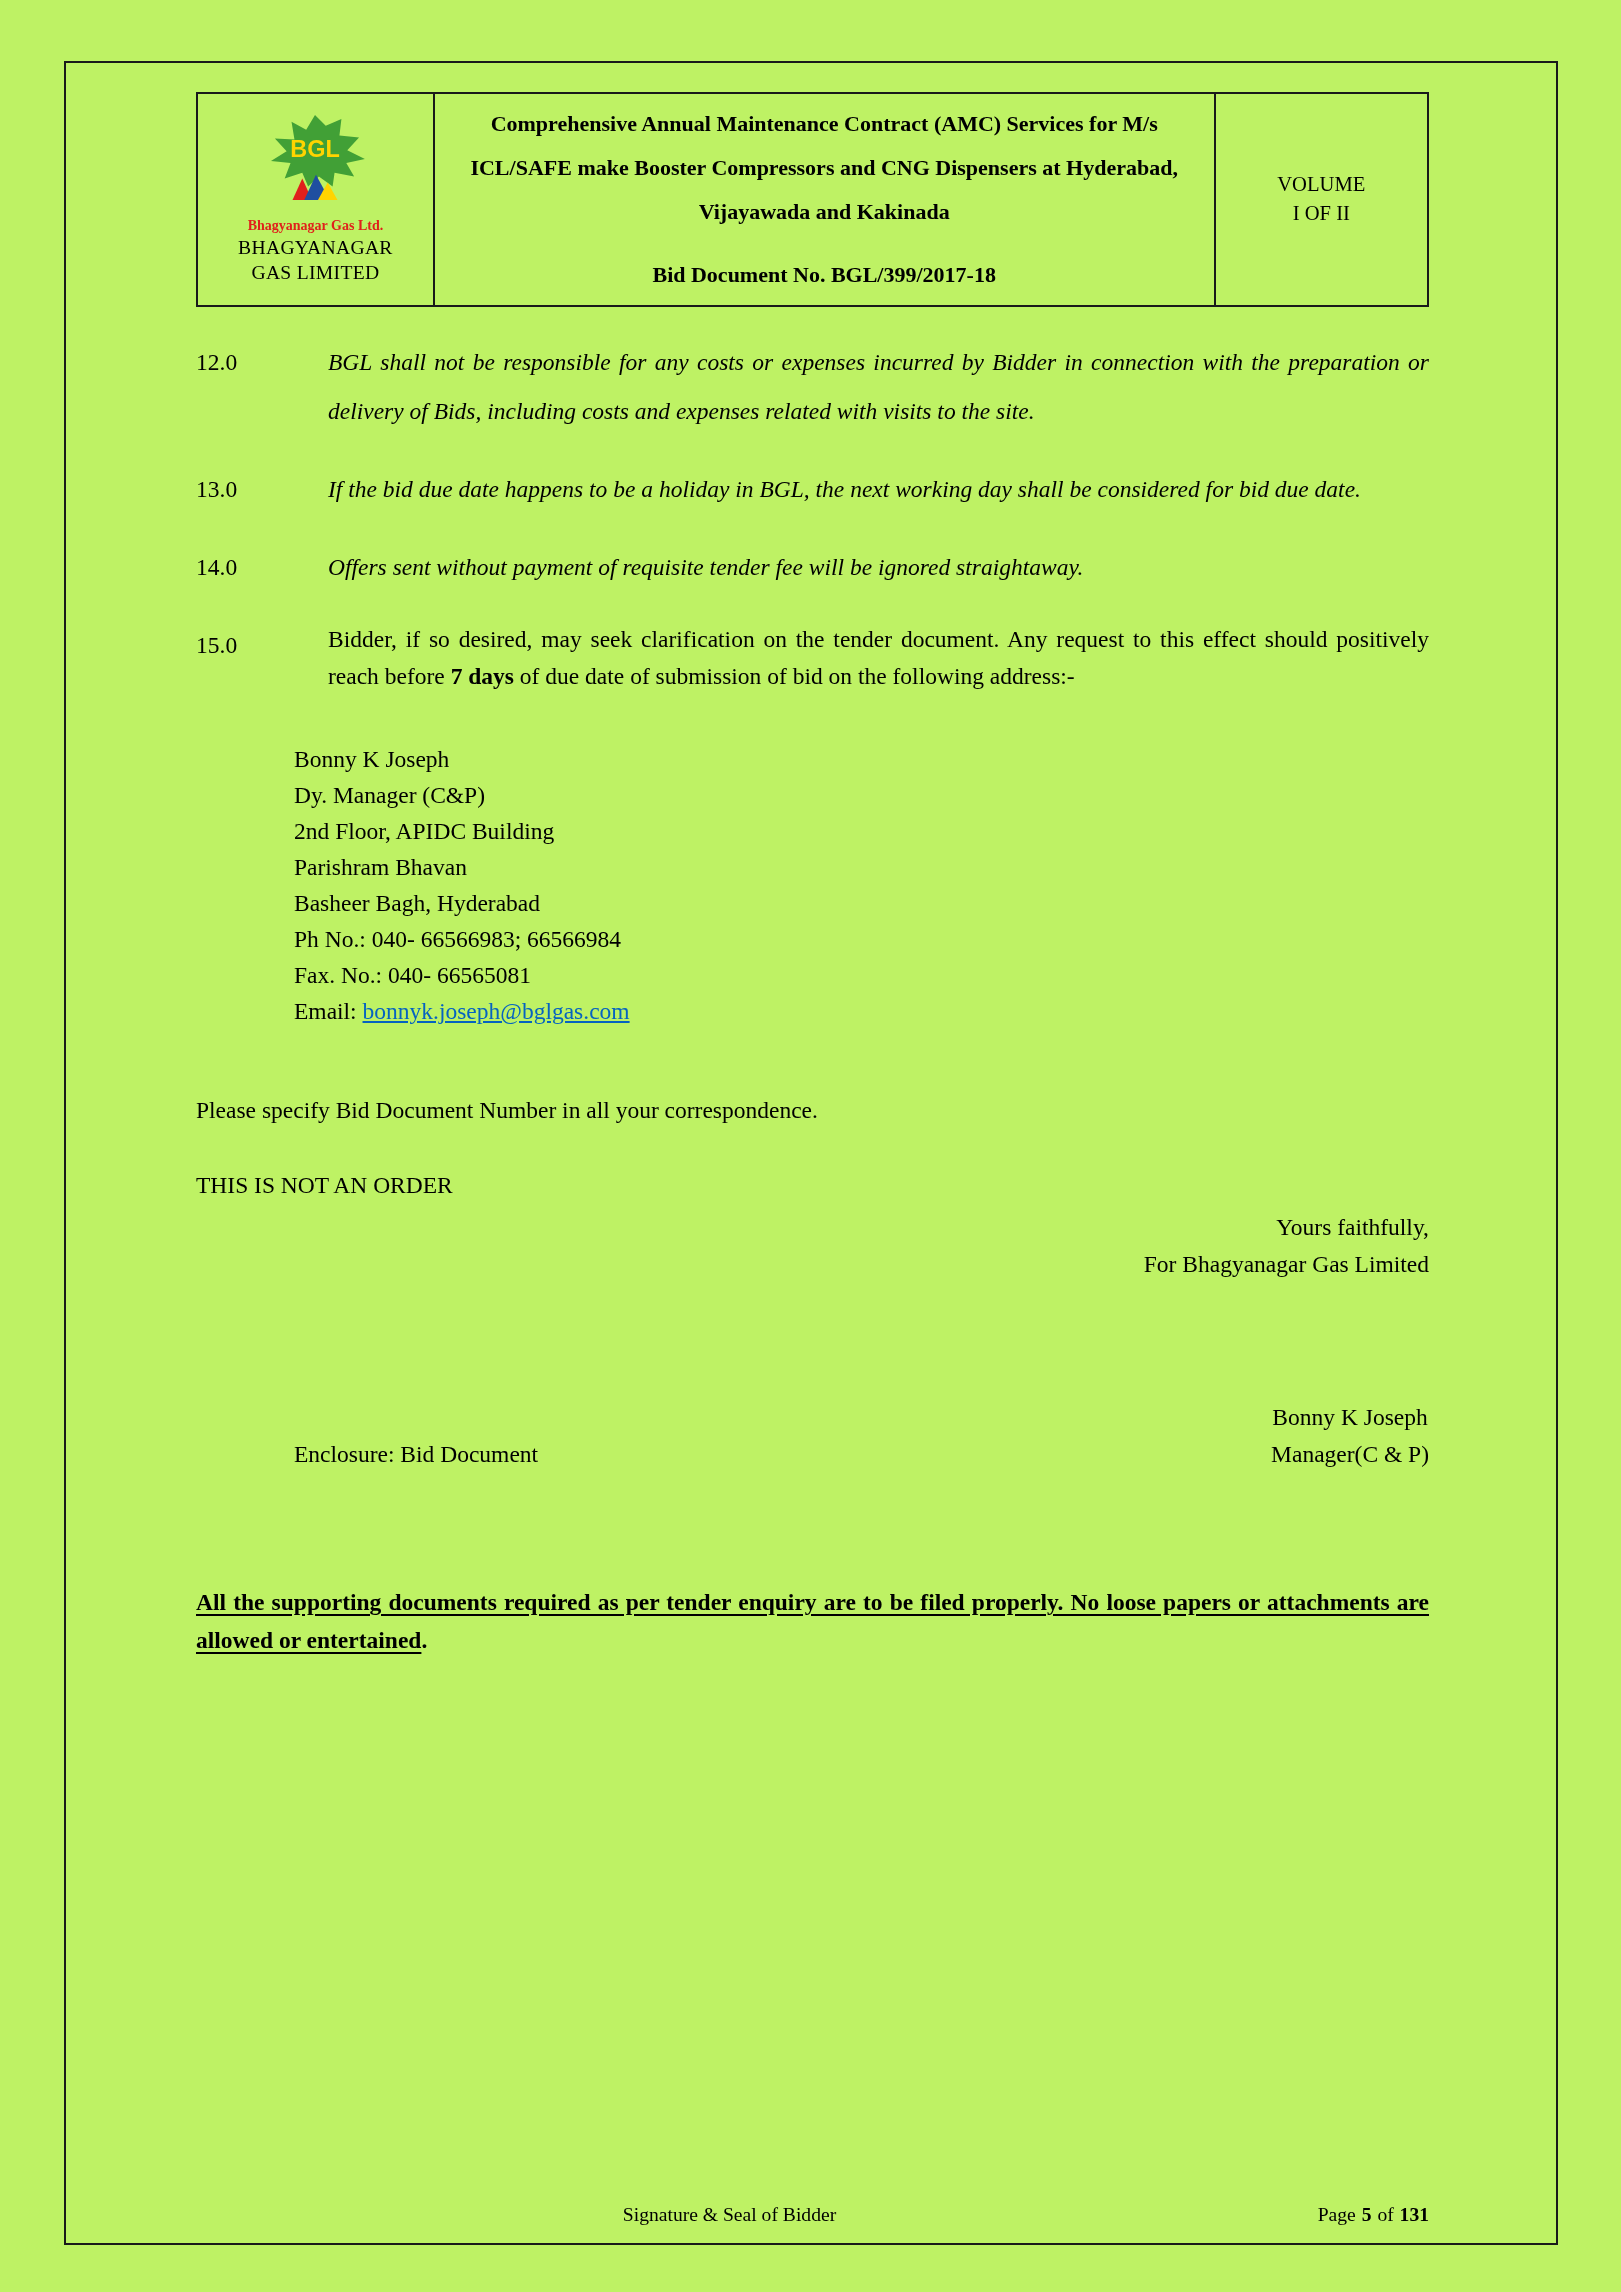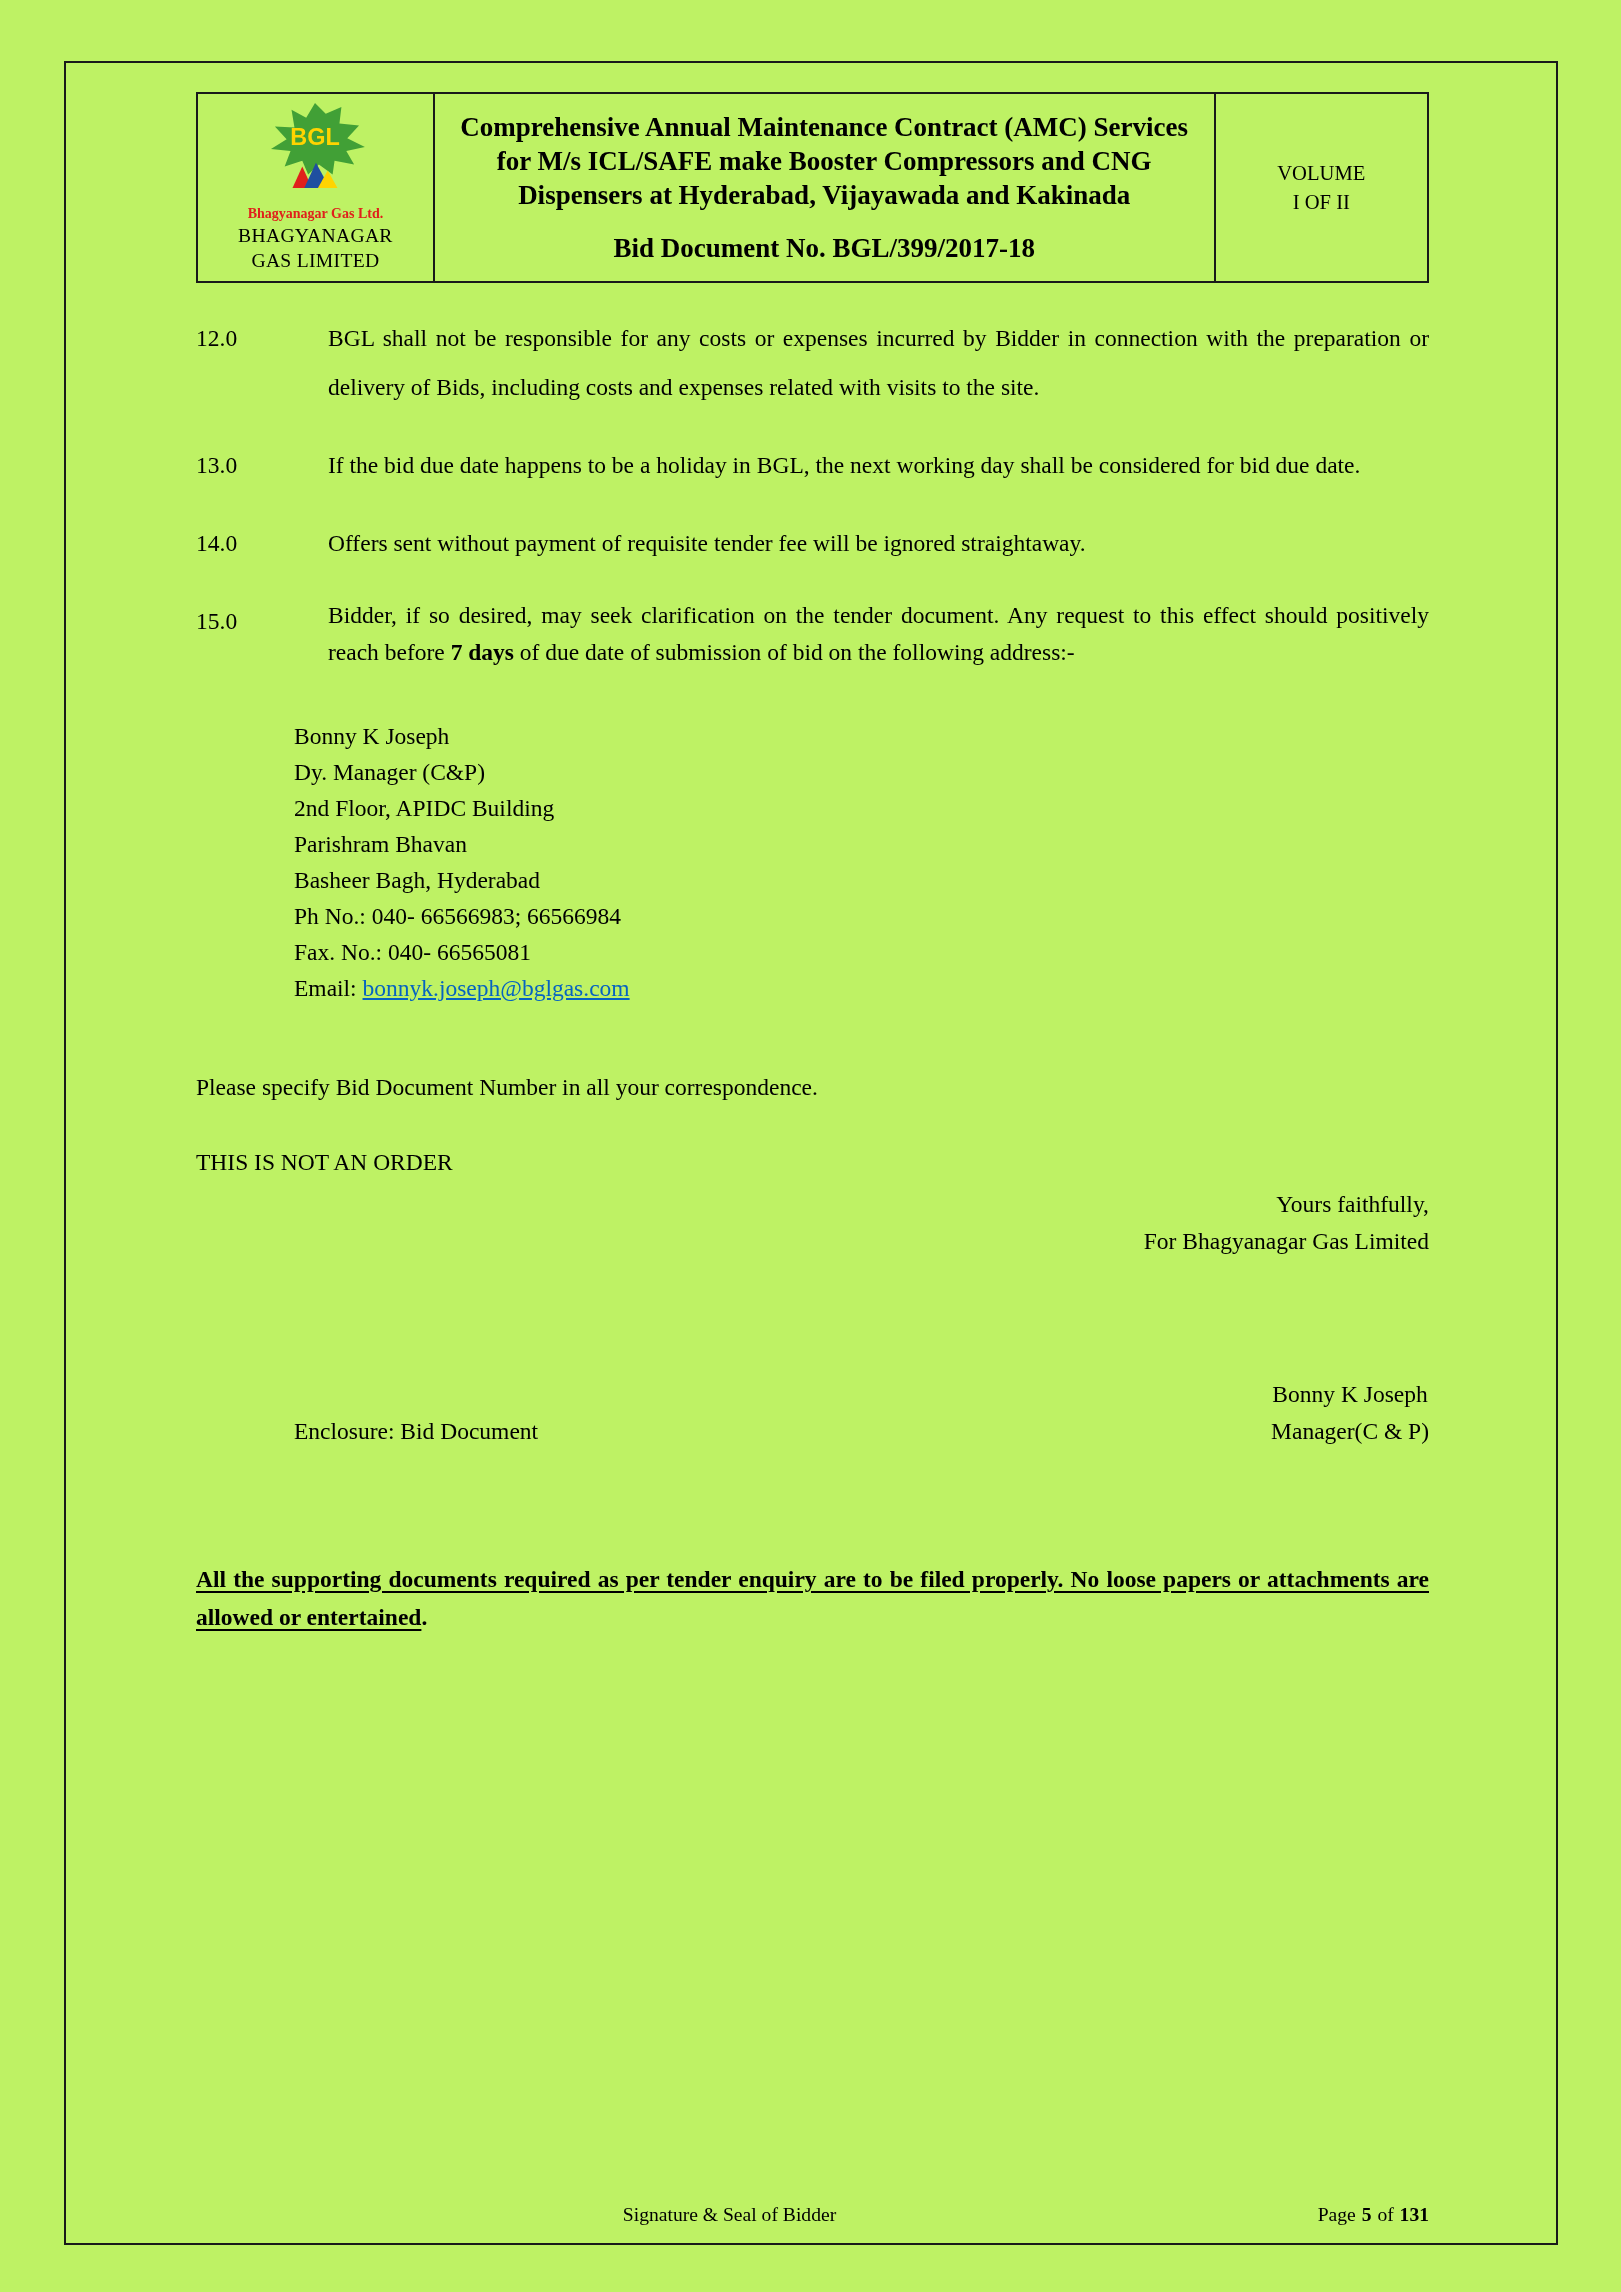--- a/index.html
+++ b/index.html
@@ -30,39 +30,39 @@
     border-collapse: collapse;
     width: 100%;
     table-layout: fixed;
   }
   table.header-table td {
     border: 2px solid #1a1a1a;
     vertical-align: middle;
     padding: 7.8px 9.8px;
   }
   td.logo-cell   { width: 18.5%; text-align: center; }
-  td.title-cell  { width: 65%;   text-align: center; font-weight: bold; font-size: 27px; line-height: 34px; }
+  td.title-cell  { width: 65%;   text-align: center; font-weight: bold; font-size: 22px; line-height: 44px; }
   td.volume-cell { width: 16.5%; text-align: center; font-size: 20.6px; line-height: 29px; }
 
   .logo-svg { display: block; margin: 0 auto; }
   .logo-caption { font-size: 14px; color: #e0201b; font-weight: bold; line-height: 13.7px; margin-top: 15px; }
   .company-name { font-size: 19.6px; line-height: 24.5px; margin-top: 3.9px; letter-spacing: 0.3px; }
   .doc-no { display: block; margin-top: 19px; }
 
   
   .clauses { margin-top: 31px; }
   .clause { display: flex; margin: 0 0 29px 0; gap: 34px; }
   .clause-num { flex: 0 0 98px; font-size: 23.5px; line-height: 49px; }
   .clause-text {
     flex: 1 1 auto;
     margin: 0;
     font-size: 23.5px;
     text-align: justify;
   }
-  .clause-text.spaced { line-height: 49px; }
+  .clause-text.spaced { line-height: 49px; font-style: italic; }
   .clause-text.single { line-height: 37px; }
   .bold { font-weight: bold; }
 
   
   .address { margin: 17.6px 0 0 98px; font-size: 23.5px; line-height: 36px; }
   .email-link { color: #0563c1; text-decoration: underline; }
 
   
   .correspondence { margin-top: 63px; font-size: 23.5px; line-height: 36px; }
   .not-an-order   { margin-top: 39px; font-size: 23.5px; line-height: 36px; }

